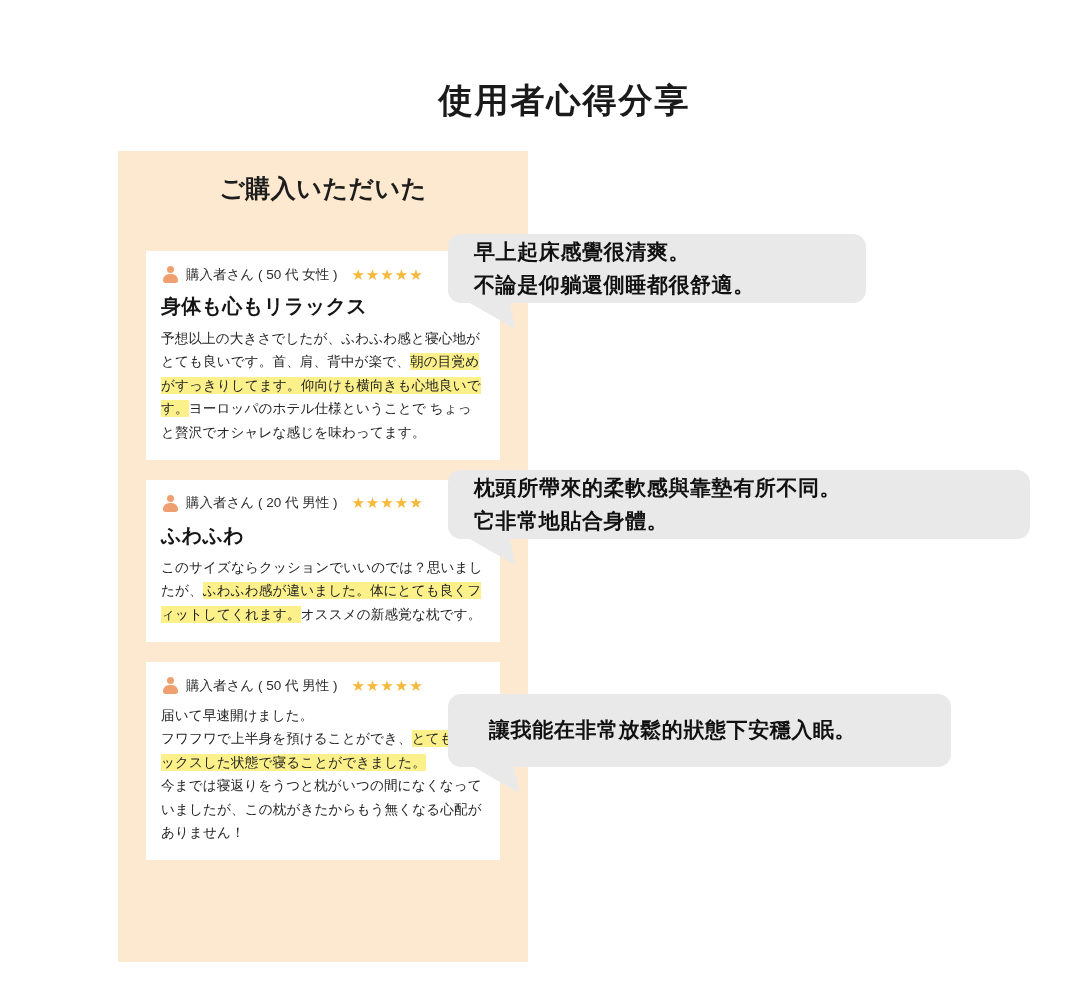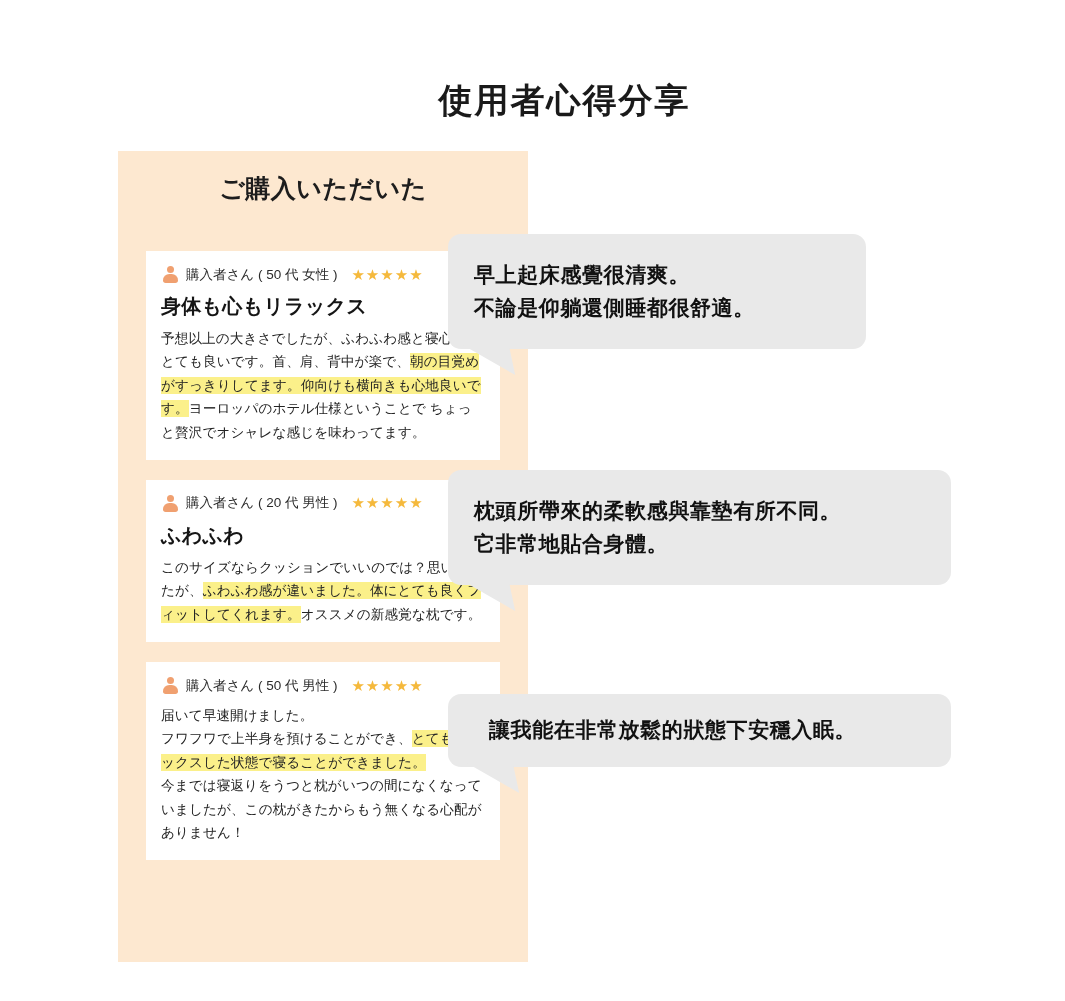--- a/index.html
+++ b/index.html
@@ -141,21 +141,21 @@
   }
 
   
   .bubble {
     position: absolute;
     background: #e9e9e9;
     border-radius: 13px;
     color: #111111;
     font-weight: bold;
     letter-spacing: 0.6px;
-    padding: 25px 26px;
+    padding: 2px 26px;
     line-height: 1.55;
     font-size: 21px;
   }
   .bubble .tail {
     position: absolute;
     width: 0;
     height: 0;
     border-style: solid;
   }
 
@@ -168,21 +168,21 @@
     left: 18px;
     bottom: -26px;
     border-width: 30px 0 0 46px;
     border-color: #e9e9e9 transparent transparent transparent;
     transform: skewX(12deg);
   }
 
   #bubble-2 {
     left: 448px;
     top: 470px;
-    width: 503px;
+    width: 582px;
   }
   #bubble-2 .tail {
     left: 18px;
     bottom: -26px;
     border-width: 30px 0 0 46px;
     border-color: #e9e9e9 transparent transparent transparent;
     transform: skewX(12deg);
   }
 
   #bubble-3 {

